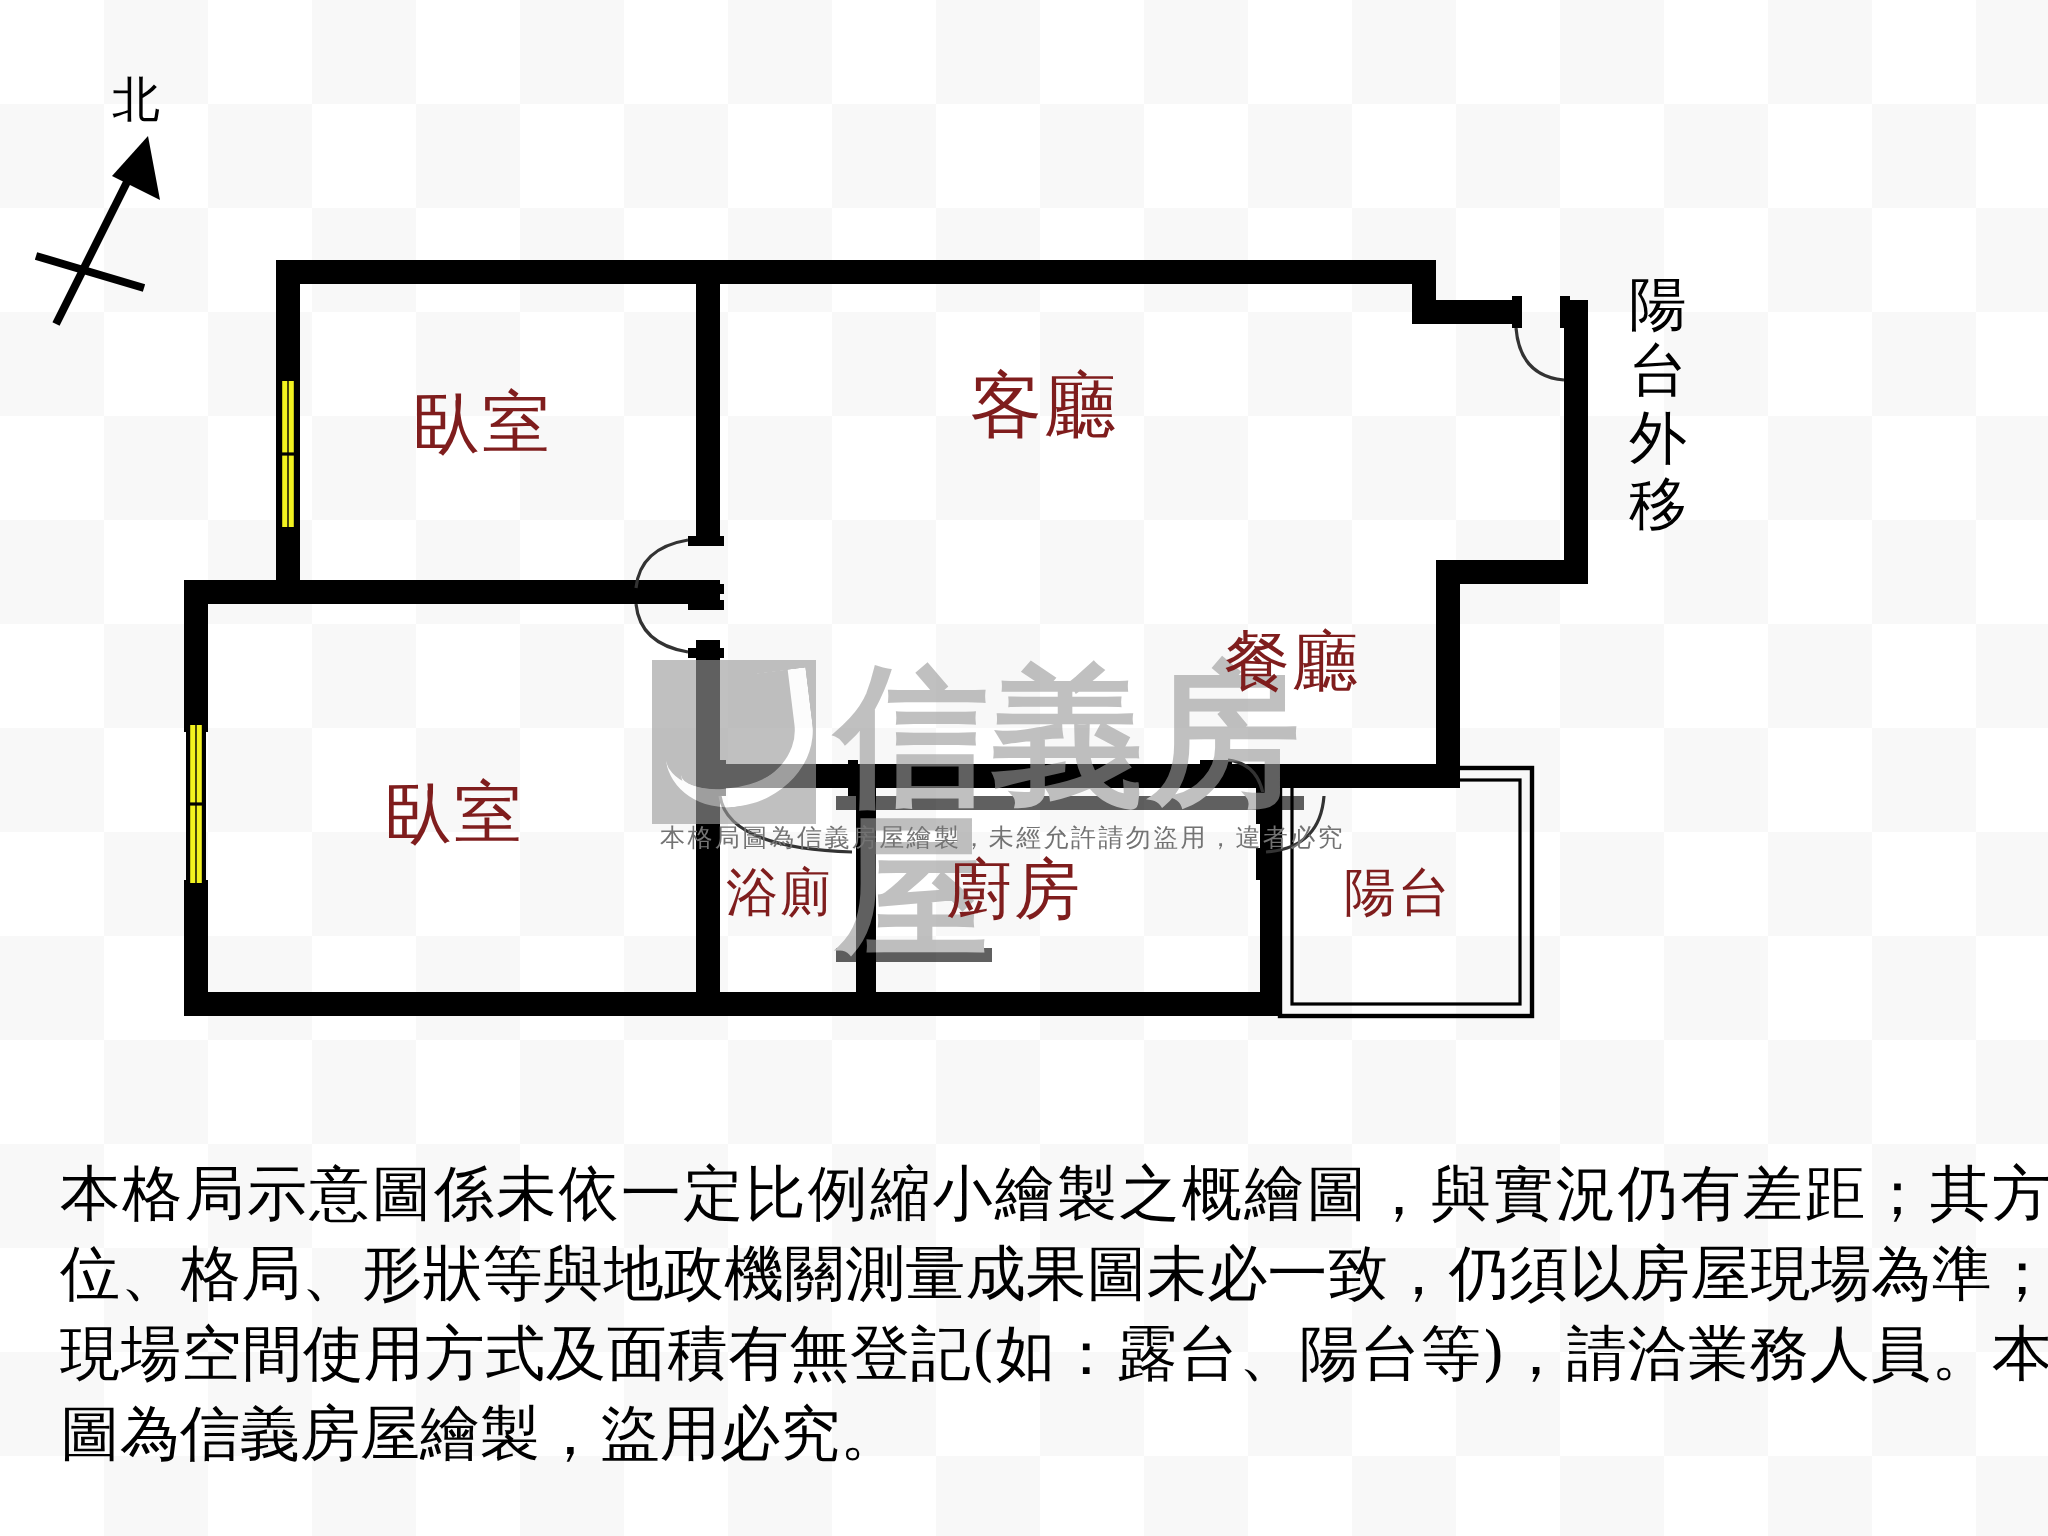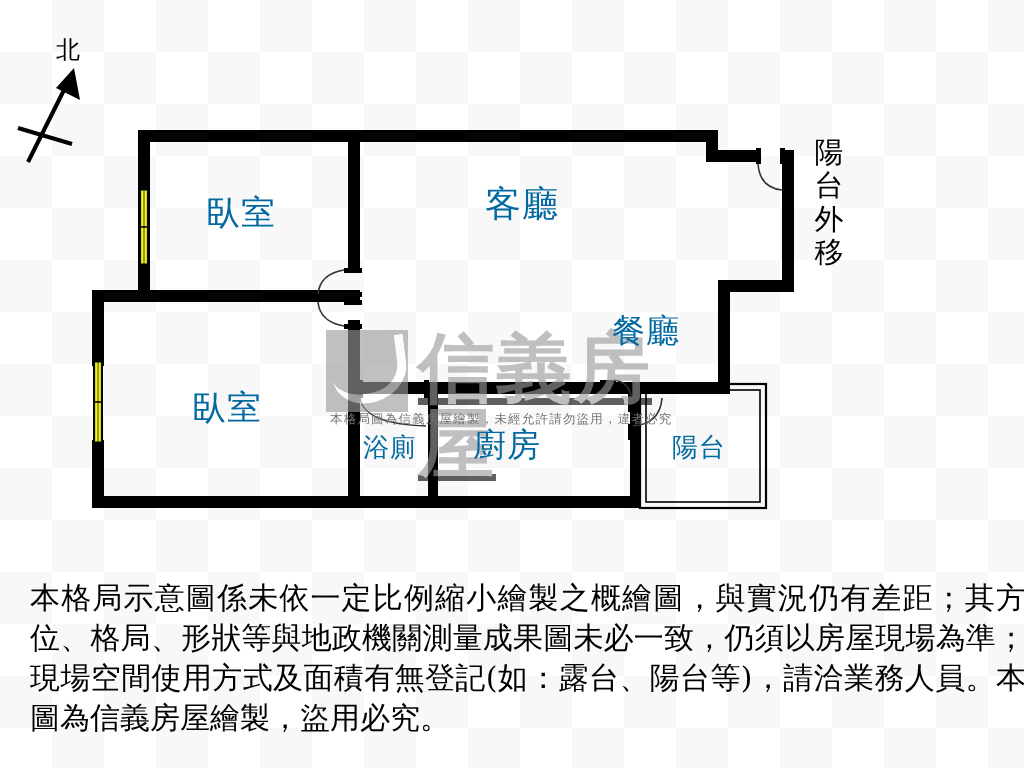--- a/index.html
+++ b/index.html
@@ -39,21 +39,21 @@
     left: 0; top: 0;
     width: 1024px;
     height: 560px;
   }
   #plan svg { display:block; }
 
   
   .room-label {
     position: absolute;
     font-family: "DejaVu Serif", "Liberation Serif", serif;
-    color: #0369a1;
+    color: #7f1d1d;
     white-space: nowrap;
     line-height: 1;
     letter-spacing: 1px;
   }
 
   
   .side-note {
     position: absolute;
     font-family: "DejaVu Serif", "Liberation Serif", serif;
     font-size: 29px;

